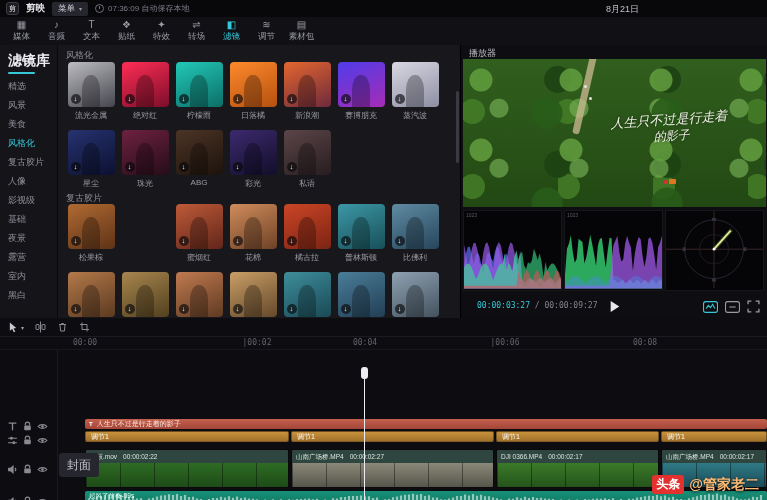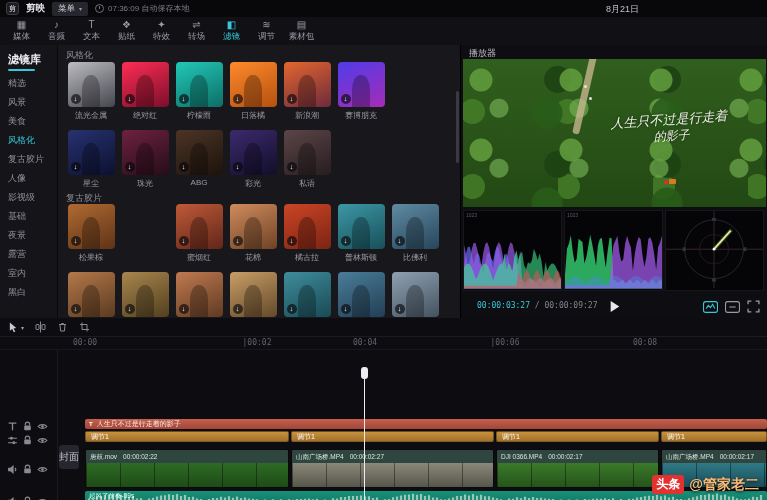--- a/index.html
+++ b/index.html
@@ -22,21 +22,21 @@
   .tabbar{position:absolute;top:17px;left:0;right:0;height:28px;background:#101015;
           border-bottom:1px solid #000;display:flex;align-items:center;padding:0 4px;}
   .tab{display:flex;flex-direction:column;align-items:center;justify-content:center;
        min-width:35px;height:100%;color:#9a9aa4;}
   .tab-icon{font-size:10px;line-height:11px;}
   .tab-label{font-size:8.5px;margin-top:1px;}
   .tab.active{color:#35c8d8;}
   
   .main{position:absolute;top:45px;left:0;height:273px;width:767px;}
   .sidebar{position:absolute;left:0;top:0;width:57px;height:273px;background:#141419;border-right:1px solid #08080b;}
-  .sidebar-title{font-size:11px;color:#ececf2;font-weight:bold;padding:7px 0 2px 8px;}
+  .sidebar-title{font-size:14px;color:#ececf2;font-weight:bold;padding:7px 0 2px 8px;}
   .sidebar-underline{margin-left:8px;width:27px;height:2px;background:#35c8d8;border-radius:1px;margin-bottom:3px;}
   .side-item{font-size:9px;color:#8f8f99;line-height:19px;padding-left:8px;white-space:nowrap;}
   .side-item.active{color:#35c8d8;}
   .filters{position:absolute;left:58px;top:0;width:402px;height:273px;background:#17171c;overflow:hidden;}
   .fsec-title{position:absolute;left:8px;font-size:9px;color:#8c8c94;}
   .fcell{position:absolute;width:54px;}
   .fthumb{width:47px;height:45px;border-radius:4px;margin:0 auto;position:relative;overflow:hidden;}
   .fthumb:after{content:"";position:absolute;left:30%;top:28%;width:40%;height:72%;
                 background:rgba(0,0,0,.28);border-radius:45% 45% 0 0;}
   .dl{position:absolute;left:3px;bottom:3px;width:10px;height:10px;border-radius:50%;z-index:2;
@@ -90,22 +90,22 @@
   .clip{position:absolute;border-radius:2px;overflow:hidden;box-sizing:border-box;}
   .text-clip{top:70px;height:10px;background:linear-gradient(#c4604d,#a34638);color:#ffe9e2;
              font-size:7px;line-height:10px;display:flex;gap:4px;padding-left:4px;white-space:nowrap;}
   .tbadge{font-size:6px;font-weight:bold;color:#fff;}
   .adj-clip{top:82px;height:11px;background:linear-gradient(#c8923c,#a2712a);color:#fff;
             font-size:7px;line-height:10px;padding-left:5px;border:1px solid rgba(0,0,0,.35);white-space:nowrap;}
   .vclip{top:100px;height:39px;border:1px solid #0a0a0c;}
   .vclip-head{height:13px;background:#2e463f;color:#d8e4de;font-size:6.5px;line-height:13px;
               padding-left:4px;display:flex;gap:6px;white-space:nowrap;overflow:hidden;}
   .vclip-thumbs{height:25px;}
-  .cover-btn{position:absolute;left:59px;top:96px;width:20px;height:24px;background:#26262e;border-radius:3px;
-             color:#c2c2ca;font-size:10px;display:flex;align-items:center;justify-content:center;z-index:2;}
+  .cover-btn{position:absolute;left:59px;top:104px;width:40px;height:24px;background:#26262e;border-radius:3px;
+             color:#c2c2ca;font-size:12px;display:flex;align-items:center;justify-content:center;z-index:2;}
   .audio-clip{position:absolute;left:85px;width:682px;border-radius:2px;overflow:hidden;}
   .audio1{top:142px;height:19px;background:linear-gradient(#189179,#0d6e59);}
   .aud-label{position:absolute;left:4px;top:1px;font-size:6.5px;color:#e2fff6;z-index:2;white-space:nowrap;}
   .playhead-line{position:absolute;left:364px;top:18px;bottom:0;width:1px;background:#ececf2;z-index:6;}
   .playhead-head{position:absolute;left:361px;top:18px;width:7px;height:12px;background:#ececf2;
                  border-radius:3px;z-index:7;}
   
   .watermark{position:absolute;right:8px;bottom:6px;display:flex;align-items:center;gap:5px;z-index:9;}
   .wm-brand{background:#e3312f;color:#fff;font-weight:bold;font-size:12px;padding:1px 4px;border-radius:3px;}
   .wm-handle{color:#fdba74;font-weight:bold;font-size:14px;text-shadow:0 1px 3px rgba(0,0,0,.85);}
@@ -221,20 +221,26 @@
             <div class="dl">↓</div>
           </div>
           <div class="flabel">新浪潮</div>
         </div>
         <div class="fcell" style="left: 276px; top: 17px;">
           <div class="fthumb" style="background: linear-gradient(155deg, rgb(79, 60, 234), rgb(166, 44, 181));">
             <div class="dl">↓</div>
           </div>
           <div class="flabel">赛博朋克</div>
         </div>
+        <div class="fcell" style="left: 330px; top: 17px;">
+          <div class="fthumb" style="background: linear-gradient(155deg, rgb(216, 216, 226), rgb(142, 142, 164));">
+            <div class="dl">↓</div>
+          </div>
+          <div class="flabel">蒸汽波</div>
+        </div>
         <div class="fcell" style="left: 6px; top: 85px;">
           <div class="fthumb" style="background: linear-gradient(155deg, rgb(39, 50, 112), rgb(12, 17, 48));">
             <div class="dl">↓</div>
           </div>
           <div class="flabel">星尘</div>
         </div>
         <div class="fcell" style="left: 60px; top: 85px;">
           <div class="fthumb" style="background: linear-gradient(155deg, rgb(110, 33, 64), rgb(38, 13, 24));">
             <div class="dl">↓</div>
           </div>

